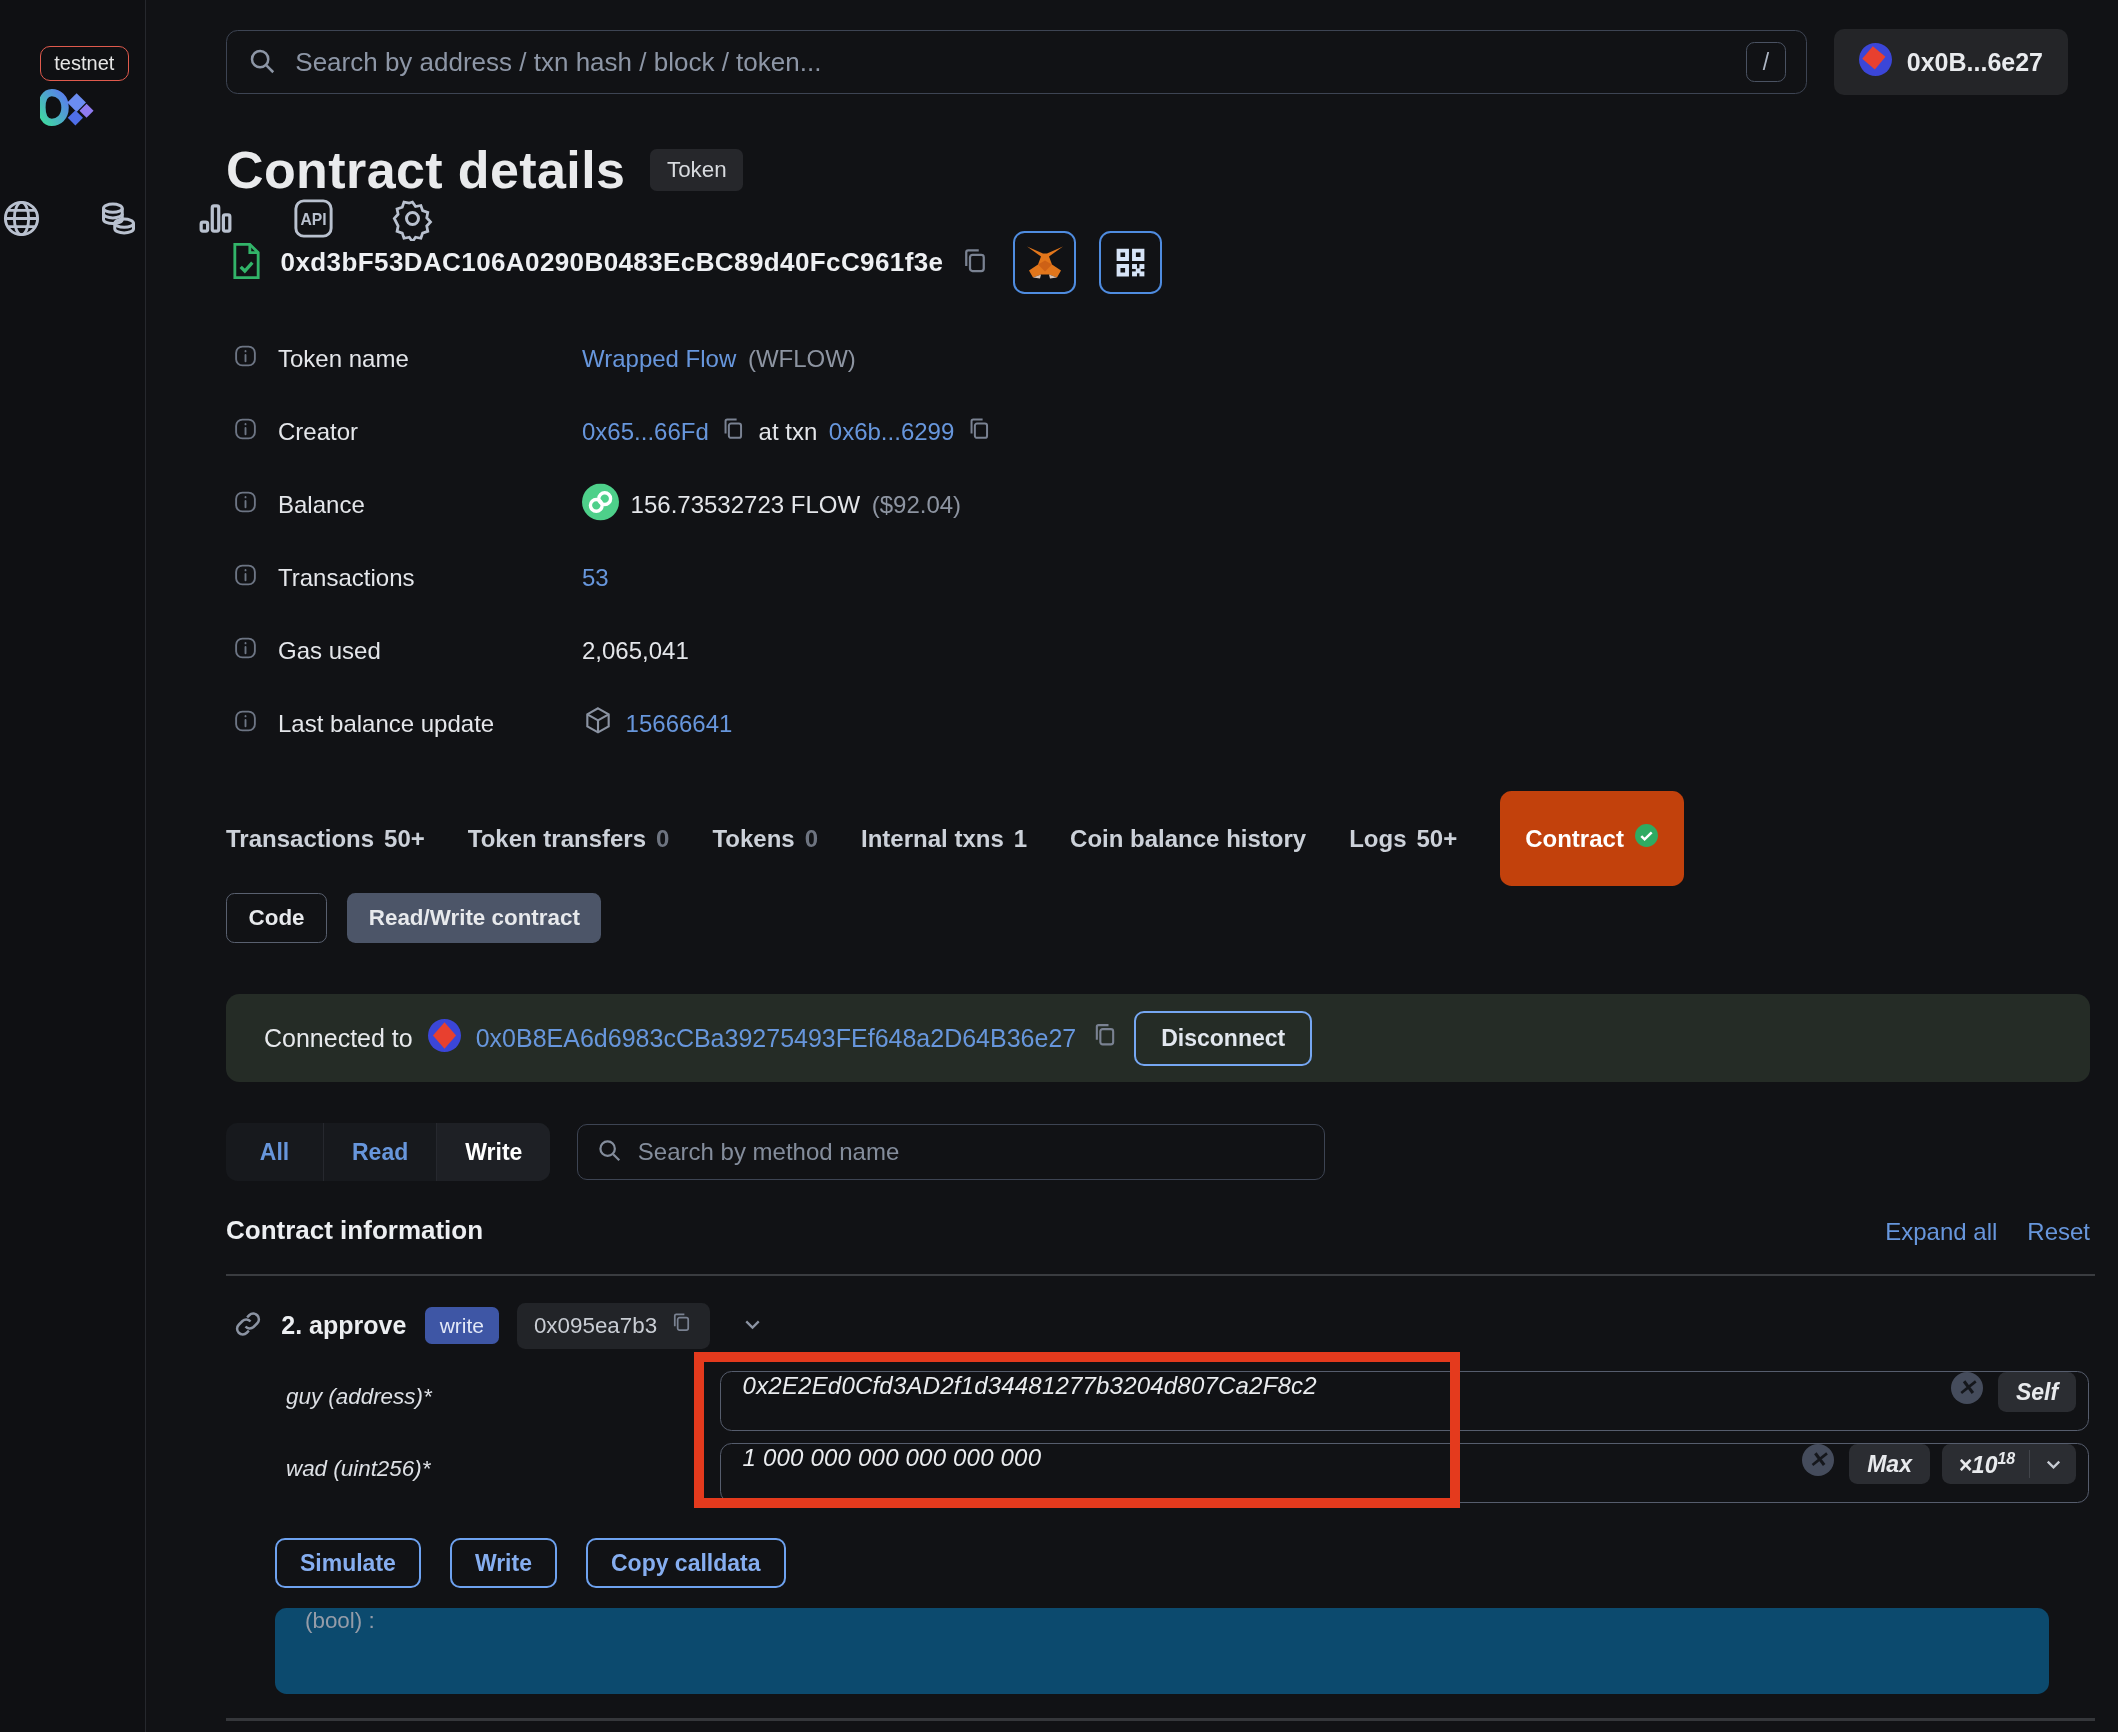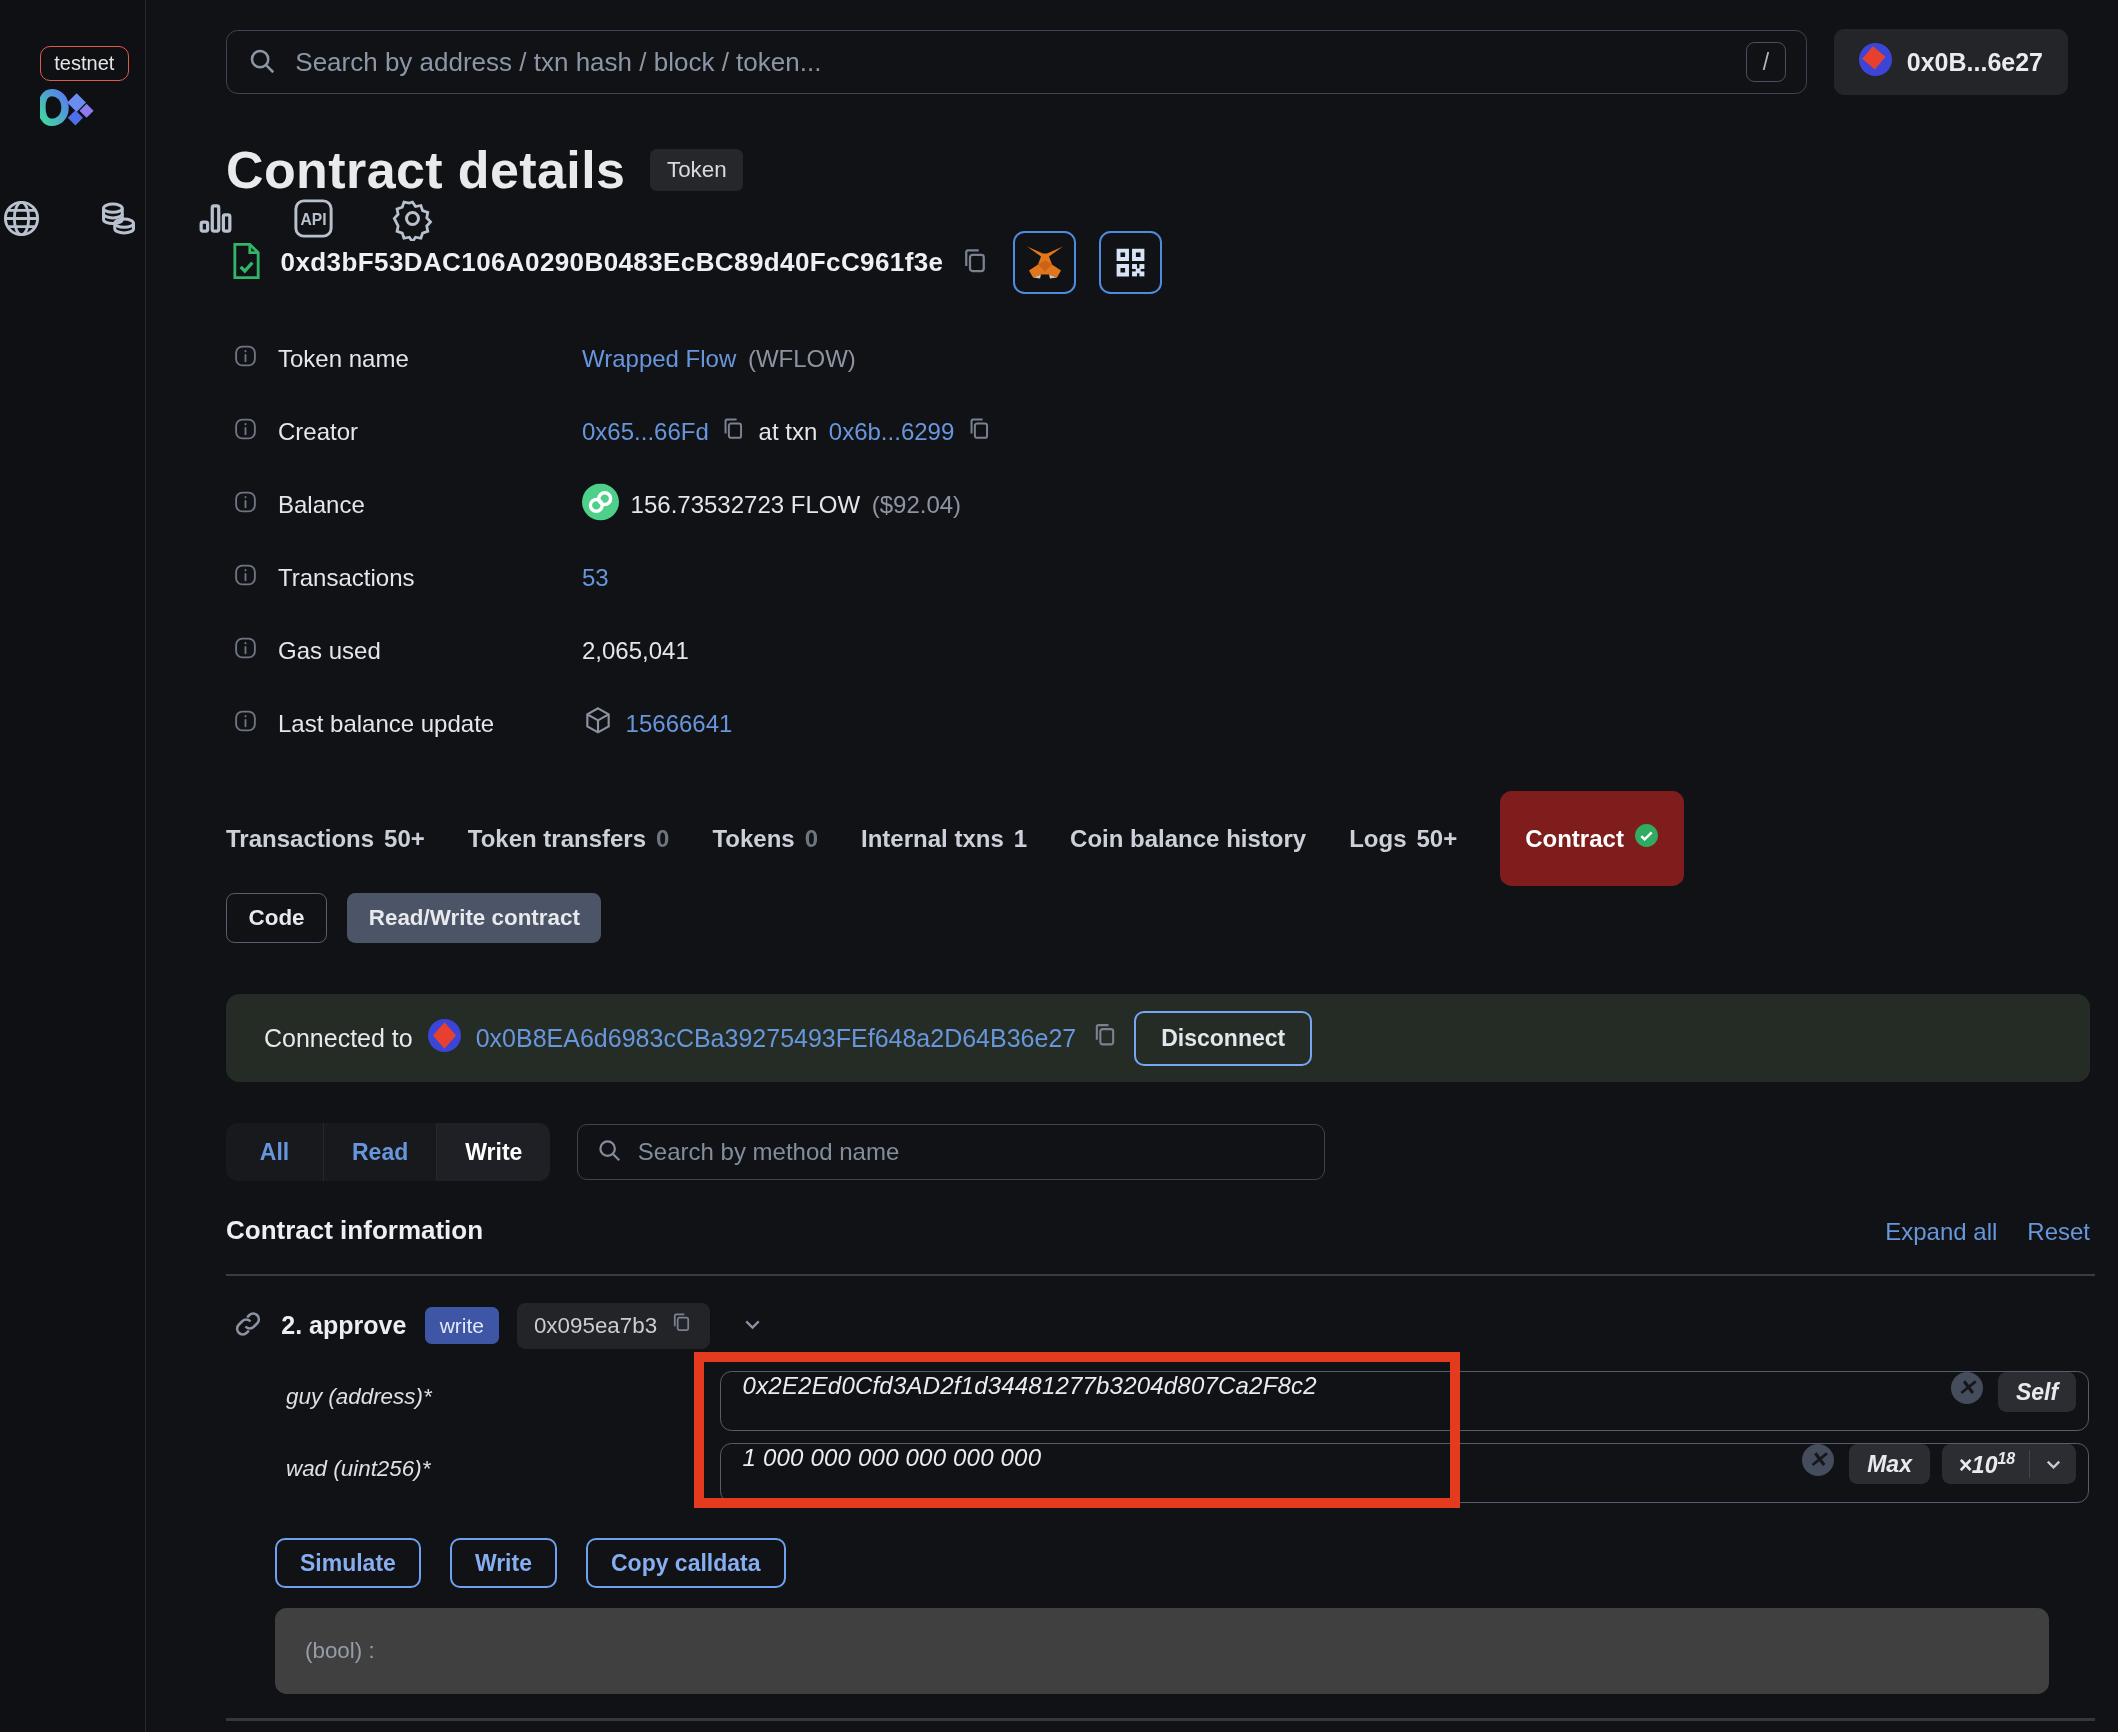--- a/index.html
+++ b/index.html
@@ -36,21 +36,21 @@
   .info-label { position:absolute; left:87px; top:50%; transform:translateY(-50%); display:flex; align-items:center; gap:20px; font-size:24px; color:#e4e6ea; }
   .info-value { position:absolute; left:436px; top:50%; transform:translateY(-50%); display:flex; align-items:center; gap:11.6px; font-size:24px; color:#e4e6ea; }
   .link { color:#6796dc; }
   .muted { color:#8d94a1; }
 
   
   .tabs { position:absolute; left:80px; top:791px; display:flex; align-items:center; gap:43px; }
   .tab { display:flex; align-items:center; gap:10px; font-size:24px; font-weight:600; color:#ccd1d9; padding:18.3px 0; }
   .tab .count { color:#ccd1d9; }
   .tab .count.zero { color:#6e7480; }
-  .tab.active { background:#7f1d1d; border-radius:11.6px; padding:32px 25px; color:#ffffff; }
+  .tab.active { background:#c2410c; border-radius:11.6px; padding:32px 25px; color:#ffffff; }
 
   .subtabs { position:absolute; left:80px; top:893px; display:flex; gap:20px; }
   .chip { height:50px; display:flex; align-items:center; padding:0 21.6px; border-radius:8.3px; font-size:22.4px; font-weight:600; color:#e7e9ec; }
   .chip.outline { border:1.7px solid #59606f; }
   .chip.filled { background:#4c5568; }
 
   
   .banner { position:absolute; left:80px; top:994px; width:1864px; height:88px; background:#252c26; border-radius:13.3px; display:flex; align-items:center; padding:0 38px; gap:15px; font-size:25px; }
   .banner .addr { color:#6796dc; font-size:25px; }
   .disconnect-btn { height:55px; padding:0 25px; border:2.5px solid #76a7f2; border-radius:10px; color:#e2e7ee; font-size:23px; font-weight:600; display:flex; align-items:center; }
@@ -85,21 +85,21 @@
   .mult-label { padding:0 13.3px 0 16.6px; font-size:23px; font-weight:600; color:#e8eaed; }
   .mult-label sup { font-size:16px; }
   .mult-divider { width:1.7px; height:28px; background:#42454b; }
   .mult-chevron { padding:0 11.6px; display:flex; align-items:center; }
 
   .annotation { position:absolute; left:694px; top:1352px; width:766px; height:156px; border:10.8px solid #e43a1d; }
 
   .actions-row { position:absolute; left:129px; top:1538px; display:flex; gap:29px; }
   .action-btn { height:50px; border:2.5px solid #6ea2f0; border-radius:10px; color:#86aef0; font-size:23px; font-weight:600; display:flex; align-items:center; padding:0 23px; }
 
-  .output-panel { position:absolute; left:129px; top:1608px; width:1774px; height:86px; background:#404040; border-radius:11.6px; display:flex; align-items:center; padding:0 30px; }
+  .output-panel { position:absolute; left:129px; top:1608px; width:1774px; height:86px; background:#0c4a6e; border-radius:11.6px; display:flex; align-items:flex-start; padding:0 30px; }
   .output-text { color:#959ca8; font-size:22.4px; }
 
   .bottom-div { position:absolute; left:80px; top:1718px; width:1869px; height:2.5px; background:#35373b; }
 </style>
 </head>
 <body>
 
 <div class="page">
 
   <div class="sidebar">

